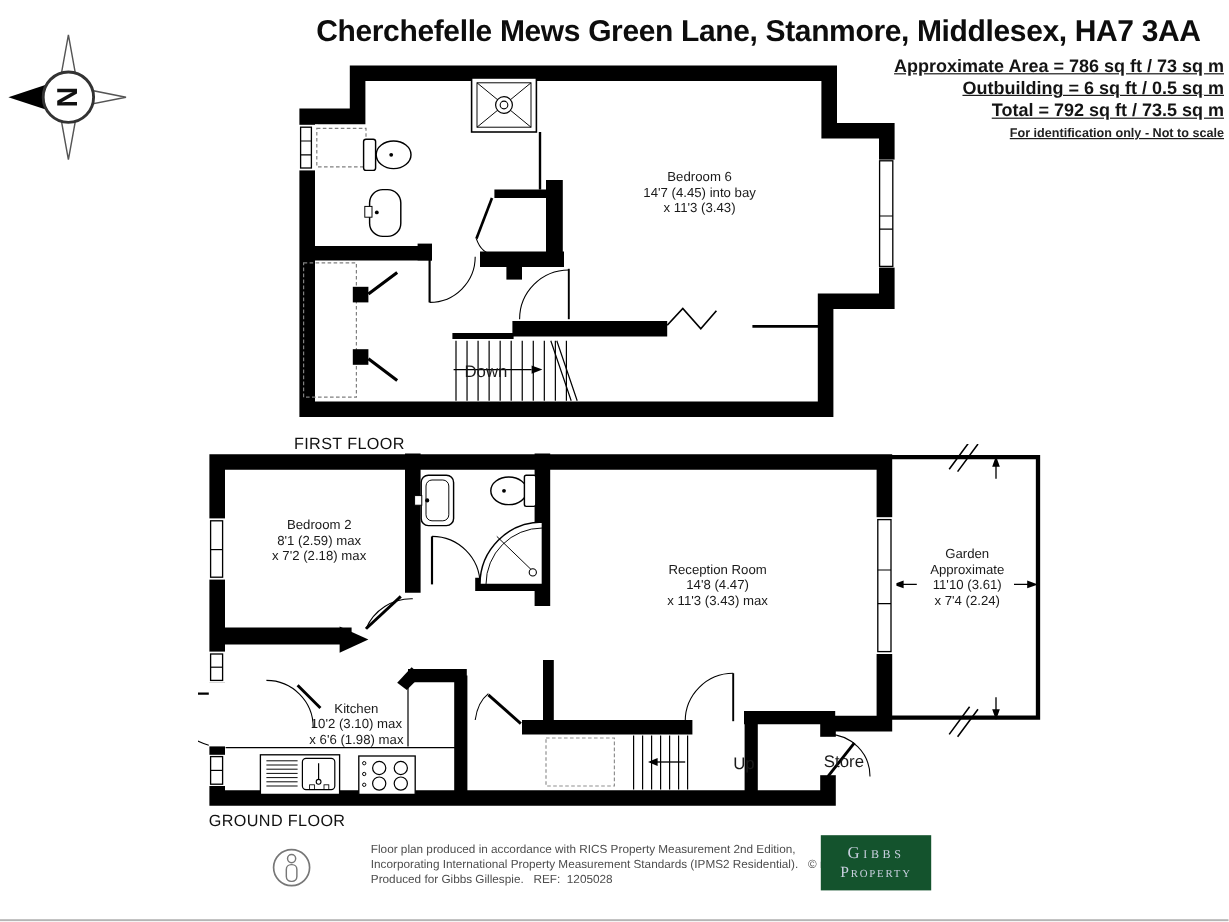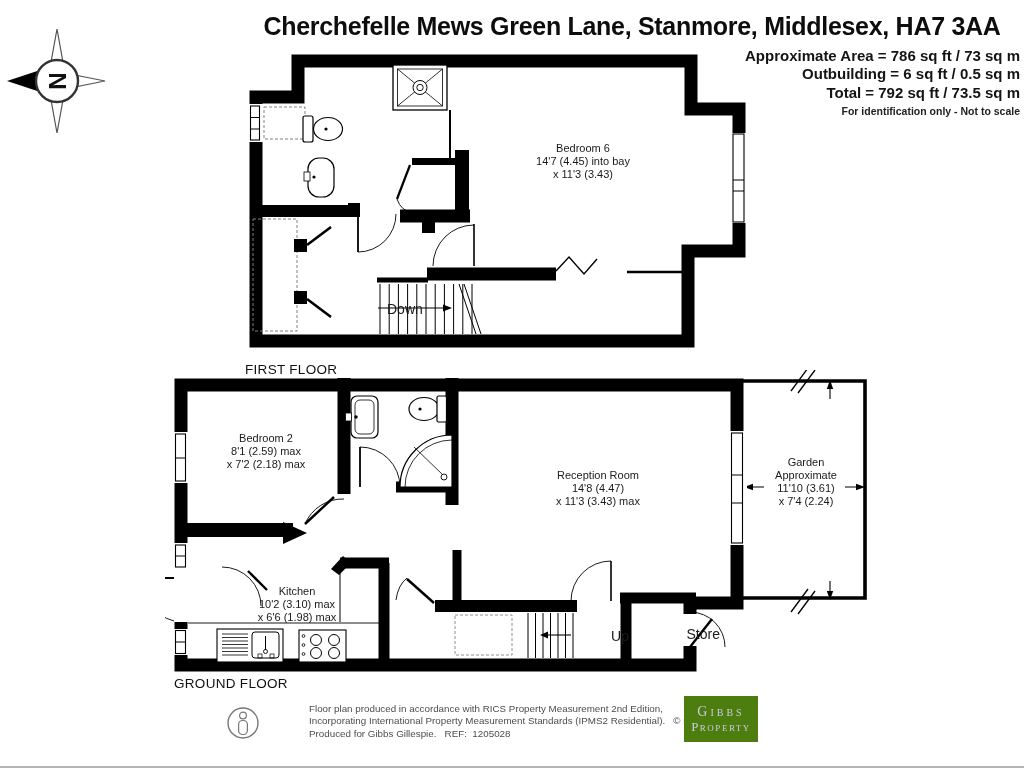--- a/index.html
+++ b/index.html
@@ -2,30 +2,30 @@
 <html><head>
 <meta charset="utf-8">
 <style>
   html,body{margin:0;padding:0;background:#fff;}
   #screen{position:relative;width:1024px;height:768px;background:#fff;overflow:hidden;
           font-family:"Liberation Sans",sans-serif;color:#1c1c1c;}
   .abs{position:absolute;}
   svg{position:absolute;display:block;}
   #title{left:240px;top:12px;width:784px;text-align:center;font-size:25px;font-weight:bold;
          letter-spacing:-0.3px;color:#0d0d0d;white-space:nowrap;}
-  #area-block{right:4px;top:47px;text-align:right;}
+  #area-block{right:4px;top:47px;text-align:right;text-decoration:underline;}
   .area-line{font-size:15px;font-weight:bold;line-height:18.4px;color:#141414;}
   .area-disclaimer{font-size:10.5px;font-weight:bold;color:#222;margin-top:3px;}
   .room-label{text-align:center;font-size:11px;line-height:13px;color:#1a1a1a;}
   .room-name{font-size:11px;}
   .floor-label{font-size:13.5px;letter-spacing:0.3px;color:#111;}
   .small-label{font-size:14px;color:#1a1a1a;padding-left:38px;}
   #footer-text{left:261px;top:703px;width:430px;}
   .foot-line{font-size:9.8px;line-height:12.3px;color:#4d4d4d;white-space:pre;padding-left:48px;}
-  #logo-box{left:684px;top:696px;width:74px;height:46px;background:#4d7c0f;
+  #logo-box{left:684px;top:696px;width:92px;height:46px;background:#14532d;
             display:flex;flex-direction:column;align-items:center;justify-content:center;}
   .logo-line{font-family:"Liberation Serif",serif;font-variant:small-caps;color:#c9cfdf;line-height:1.05;}
   .logo-line.l1{font-size:14px;letter-spacing:3px;}
   .logo-line.l2{font-size:13px;letter-spacing:1.5px;}
   #bottom-rule{left:0;right:0;bottom:0;height:2px;background:#b5b5b5;}
 </style>
 </head>
 <body>
 
 <div id="screen">

